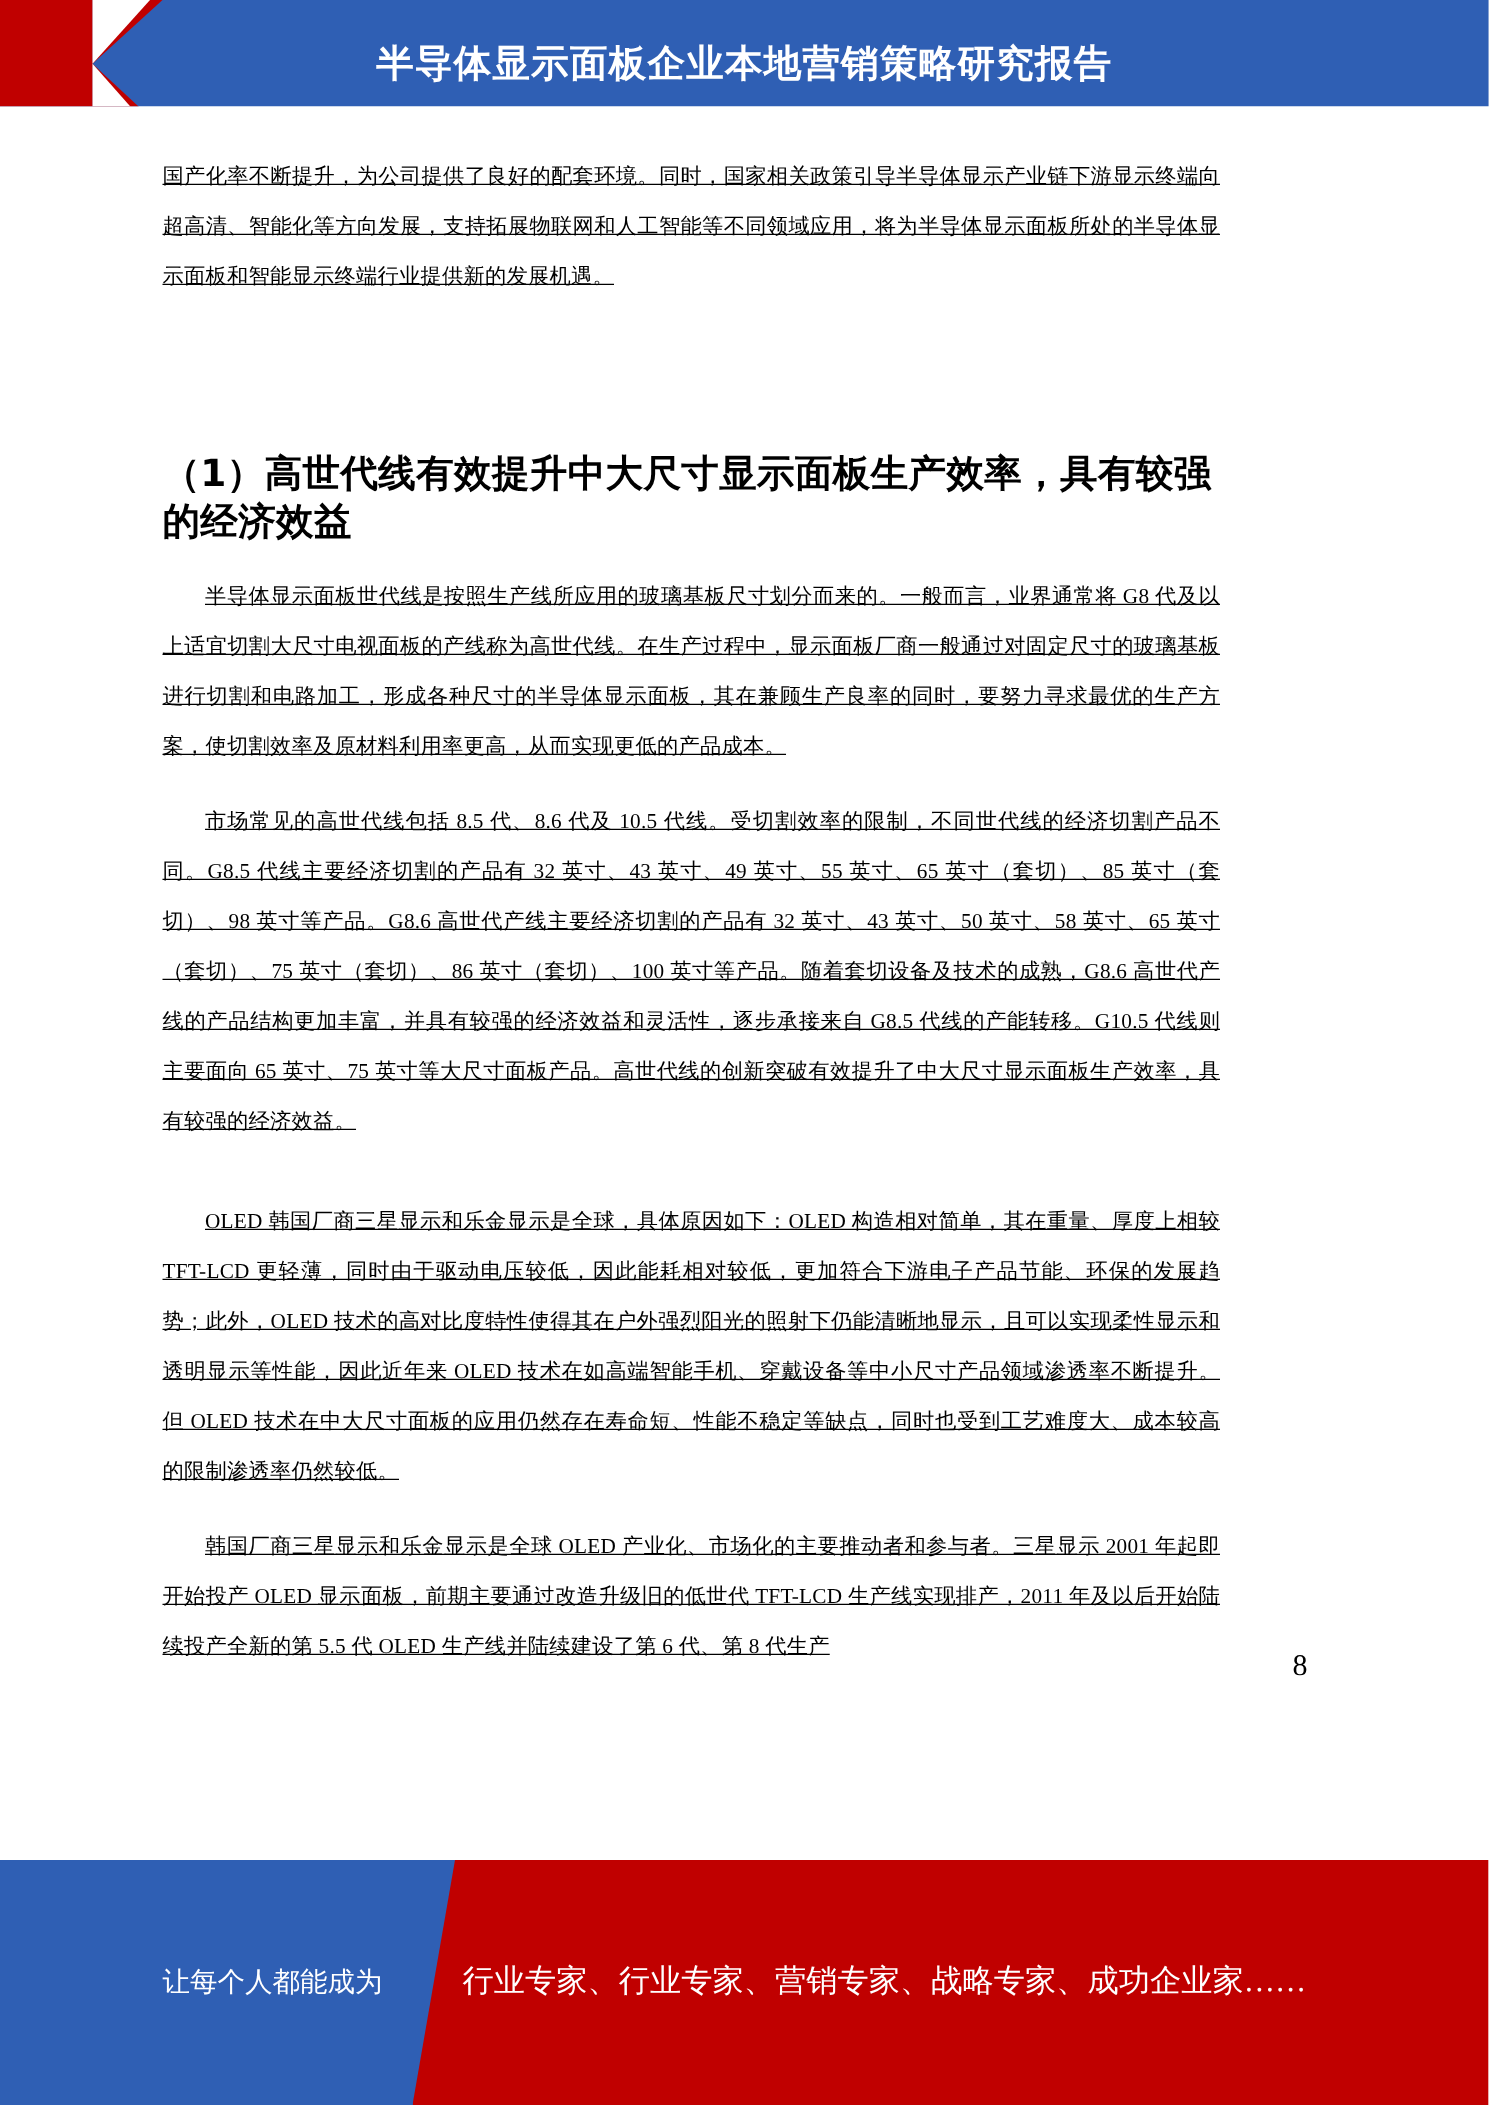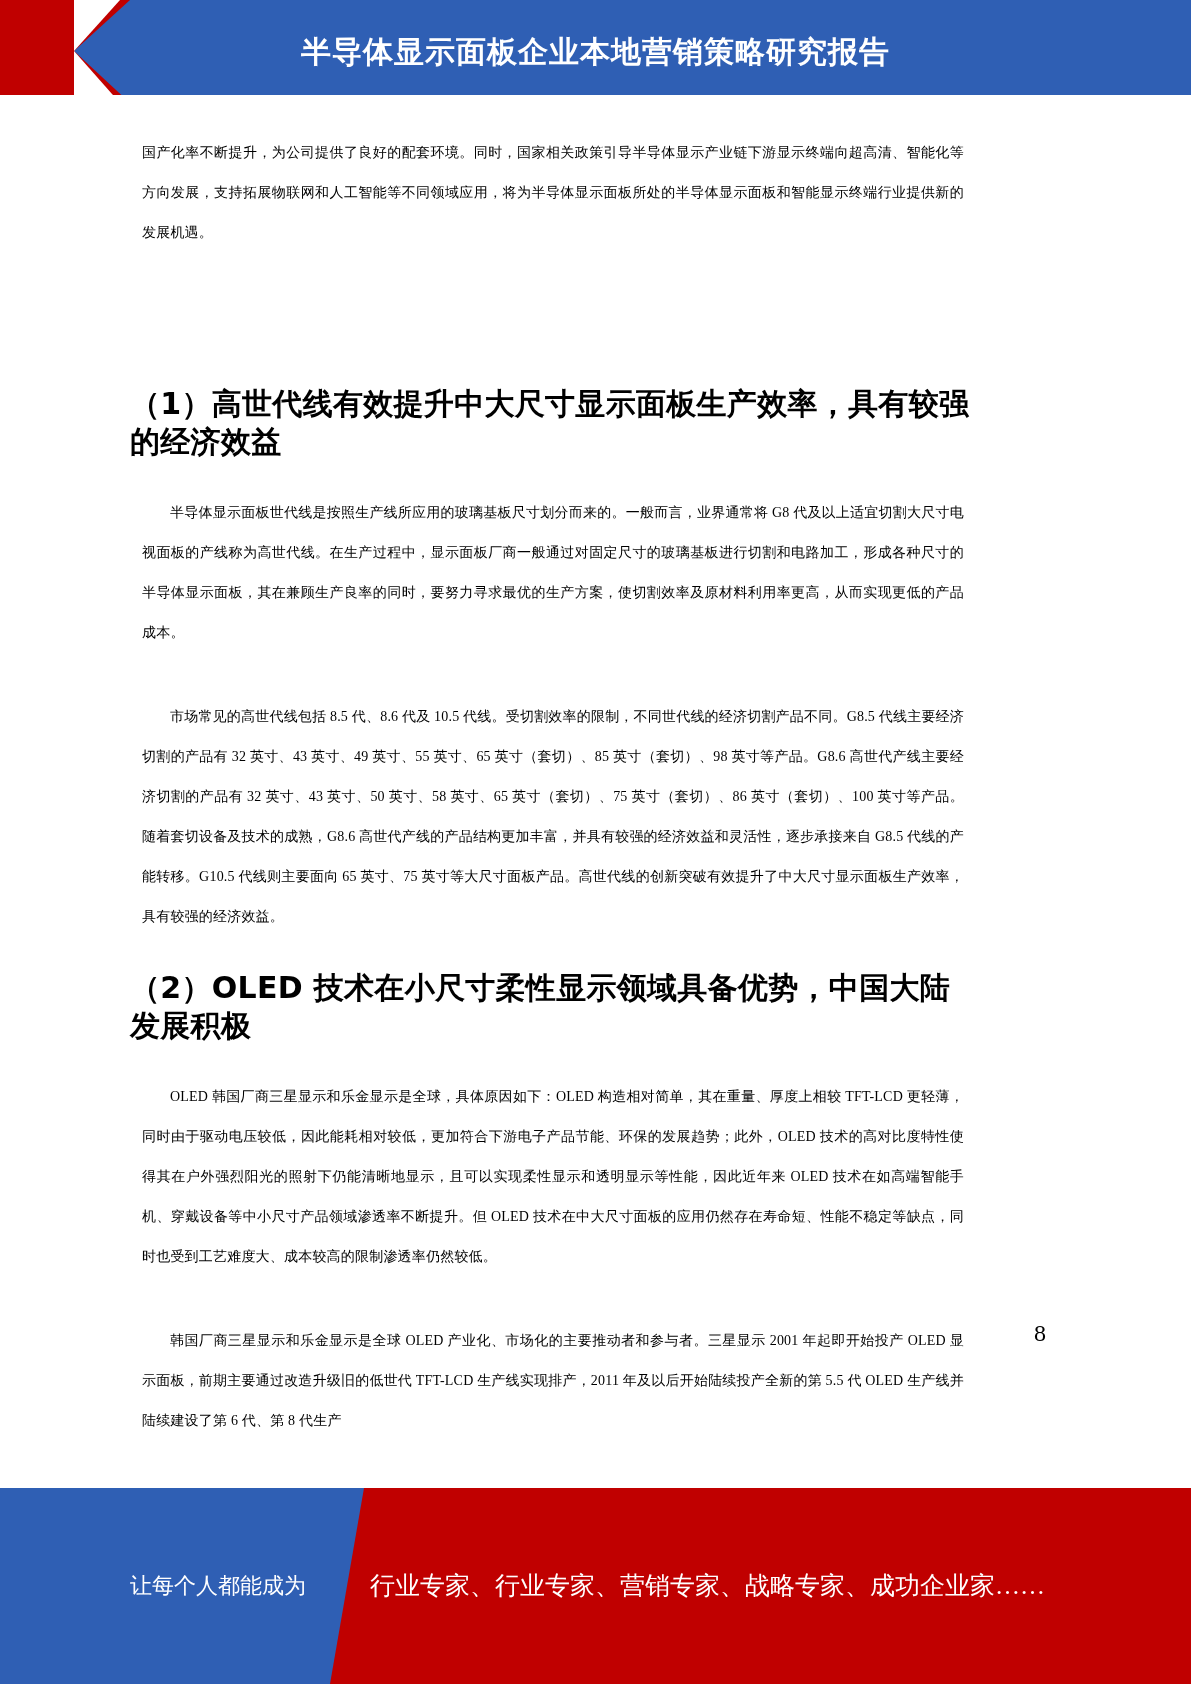--- a/index.html
+++ b/index.html
@@ -13,21 +13,21 @@
     font-family: "Liberation Serif", serif;
     color: #000000;
     position: relative;
     overflow: hidden;
   }
 
   
   .header {
     position: relative;
     width: 1191px;
-    height: 95px;
+    height: 85px;
     background: #2f5fb4;
     overflow: hidden;
   }
   .header-red-block {
     position: absolute;
     left: 0;
     top: 0;
     width: 74px;
     height: 103px;
     background: #c00000;
@@ -77,25 +77,26 @@
     padding: 0;
   }
   .content {
     position: absolute;
     left: 130px;
     top: 18px;
     width: 846px;
   }
 
   p {
-    margin: 12px;
-    font-size: 14px;
+    margin: 0;
+    font-size: 17px;
     line-height: 40px;
     text-align: justify;
     letter-spacing: 0.2px;
+    text-decoration: underline;
   }
   p.nofirst {
     text-indent: 0;
   }
   p.indent {
     text-indent: 2em;
   }
   .gap-lg { height: 62px; }
   .gap-md { height: 38px; }
   .gap-sm { height: 20px; }
@@ -214,21 +215,20 @@
     <div class="gap-sm"></div>
 
     <p class="indent">半导体显示面板世代线是按照生产线所应用的玻璃基板尺寸划分而来的。一般而言，业界通常将 G8 代及以上适宜切割大尺寸电视面板的产线称为高世代线。在生产过程中，显示面板厂商一般通过对固定尺寸的玻璃基板进行切割和电路加工，形成各种尺寸的半导体显示面板，其在兼顾生产良率的同时，要努力寻求最优的生产方案，使切割效率及原材料利用率更高，从而实现更低的产品成本。</p>
 
     <div class="gap-sm"></div>
 
     <p class="indent">市场常见的高世代线包括 8.5 代、8.6 代及 10.5 代线。受切割效率的限制，不同世代线的经济切割产品不同。G8.5 代线主要经济切割的产品有 32 英寸、43 英寸、49 英寸、55 英寸、65 英寸（套切）、85 英寸（套切）、98 英寸等产品。G8.6 高世代产线主要经济切割的产品有 32 英寸、43 英寸、50 英寸、58 英寸、65 英寸（套切）、75 英寸（套切）、86 英寸（套切）、100 英寸等产品。随着套切设备及技术的成熟，G8.6 高世代产线的产品结构更加丰富，并具有较强的经济效益和灵活性，逐步承接来自 G8.5 代线的产能转移。G10.5 代线则主要面向 65 英寸、75 英寸等大尺寸面板产品。高世代线的创新突破有效提升了中大尺寸显示面板生产效率，具有较强的经济效益。</p>
 
     <div class="gap-sm"></div>
 
-    <h4 class="item">（2）OLED 技术在小尺寸柔性显示领域具备优势，中国大陆发展积极</h4>
 
     <div class="gap-sm"></div>
 
     <p class="indent">OLED 韩国厂商三星显示和乐金显示是全球，具体原因如下：OLED 构造相对简单，其在重量、厚度上相较 TFT-LCD 更轻薄，同时由于驱动电压较低，因此能耗相对较低，更加符合下游电子产品节能、环保的发展趋势；此外，OLED 技术的高对比度特性使得其在户外强烈阳光的照射下仍能清晰地显示，且可以实现柔性显示和透明显示等性能，因此近年来 OLED 技术在如高端智能手机、穿戴设备等中小尺寸产品领域渗透率不断提升。但 OLED 技术在中大尺寸面板的应用仍然存在寿命短、性能不稳定等缺点，同时也受到工艺难度大、成本较高的限制渗透率仍然较低。</p>
 
     <div class="gap-sm"></div>
 
     <p class="indent">韩国厂商三星显示和乐金显示是全球 OLED 产业化、市场化的主要推动者和参与者。三星显示 2001 年起即开始投产 OLED 显示面板，前期主要通过改造升级旧的低世代 TFT-LCD 生产线实现排产，2011 年及以后开始陆续投产全新的第 5.5 代 OLED 生产线并陆续建设了第 6 代、第 8 代生产</p>
 
   </div>

